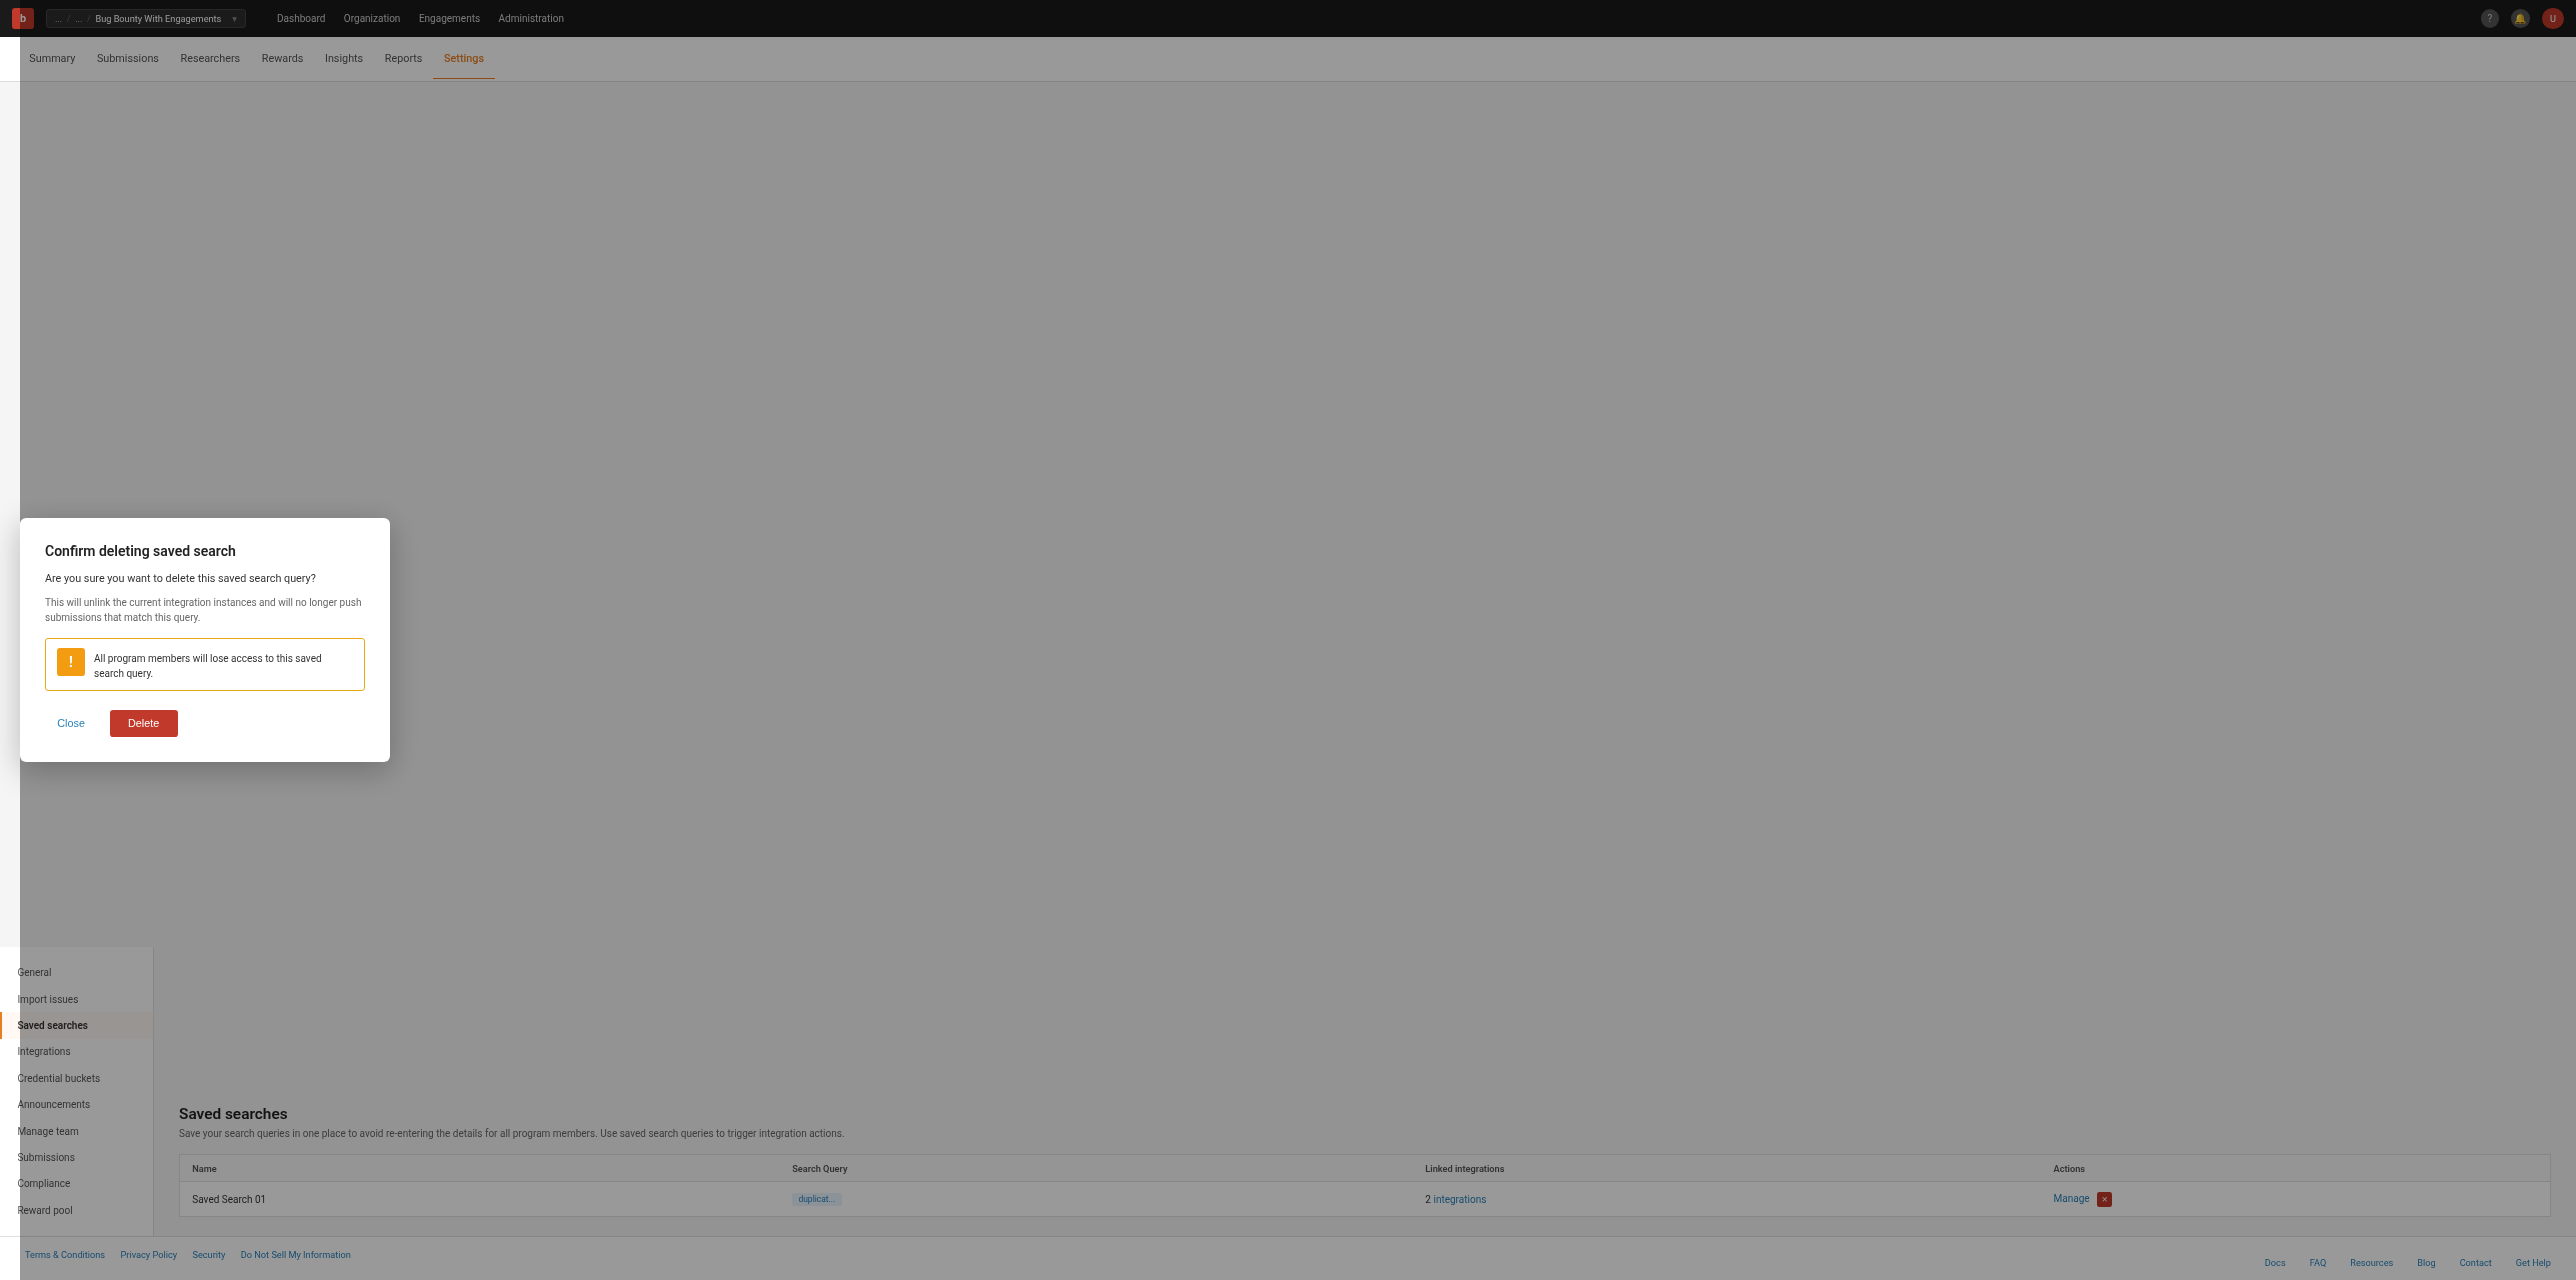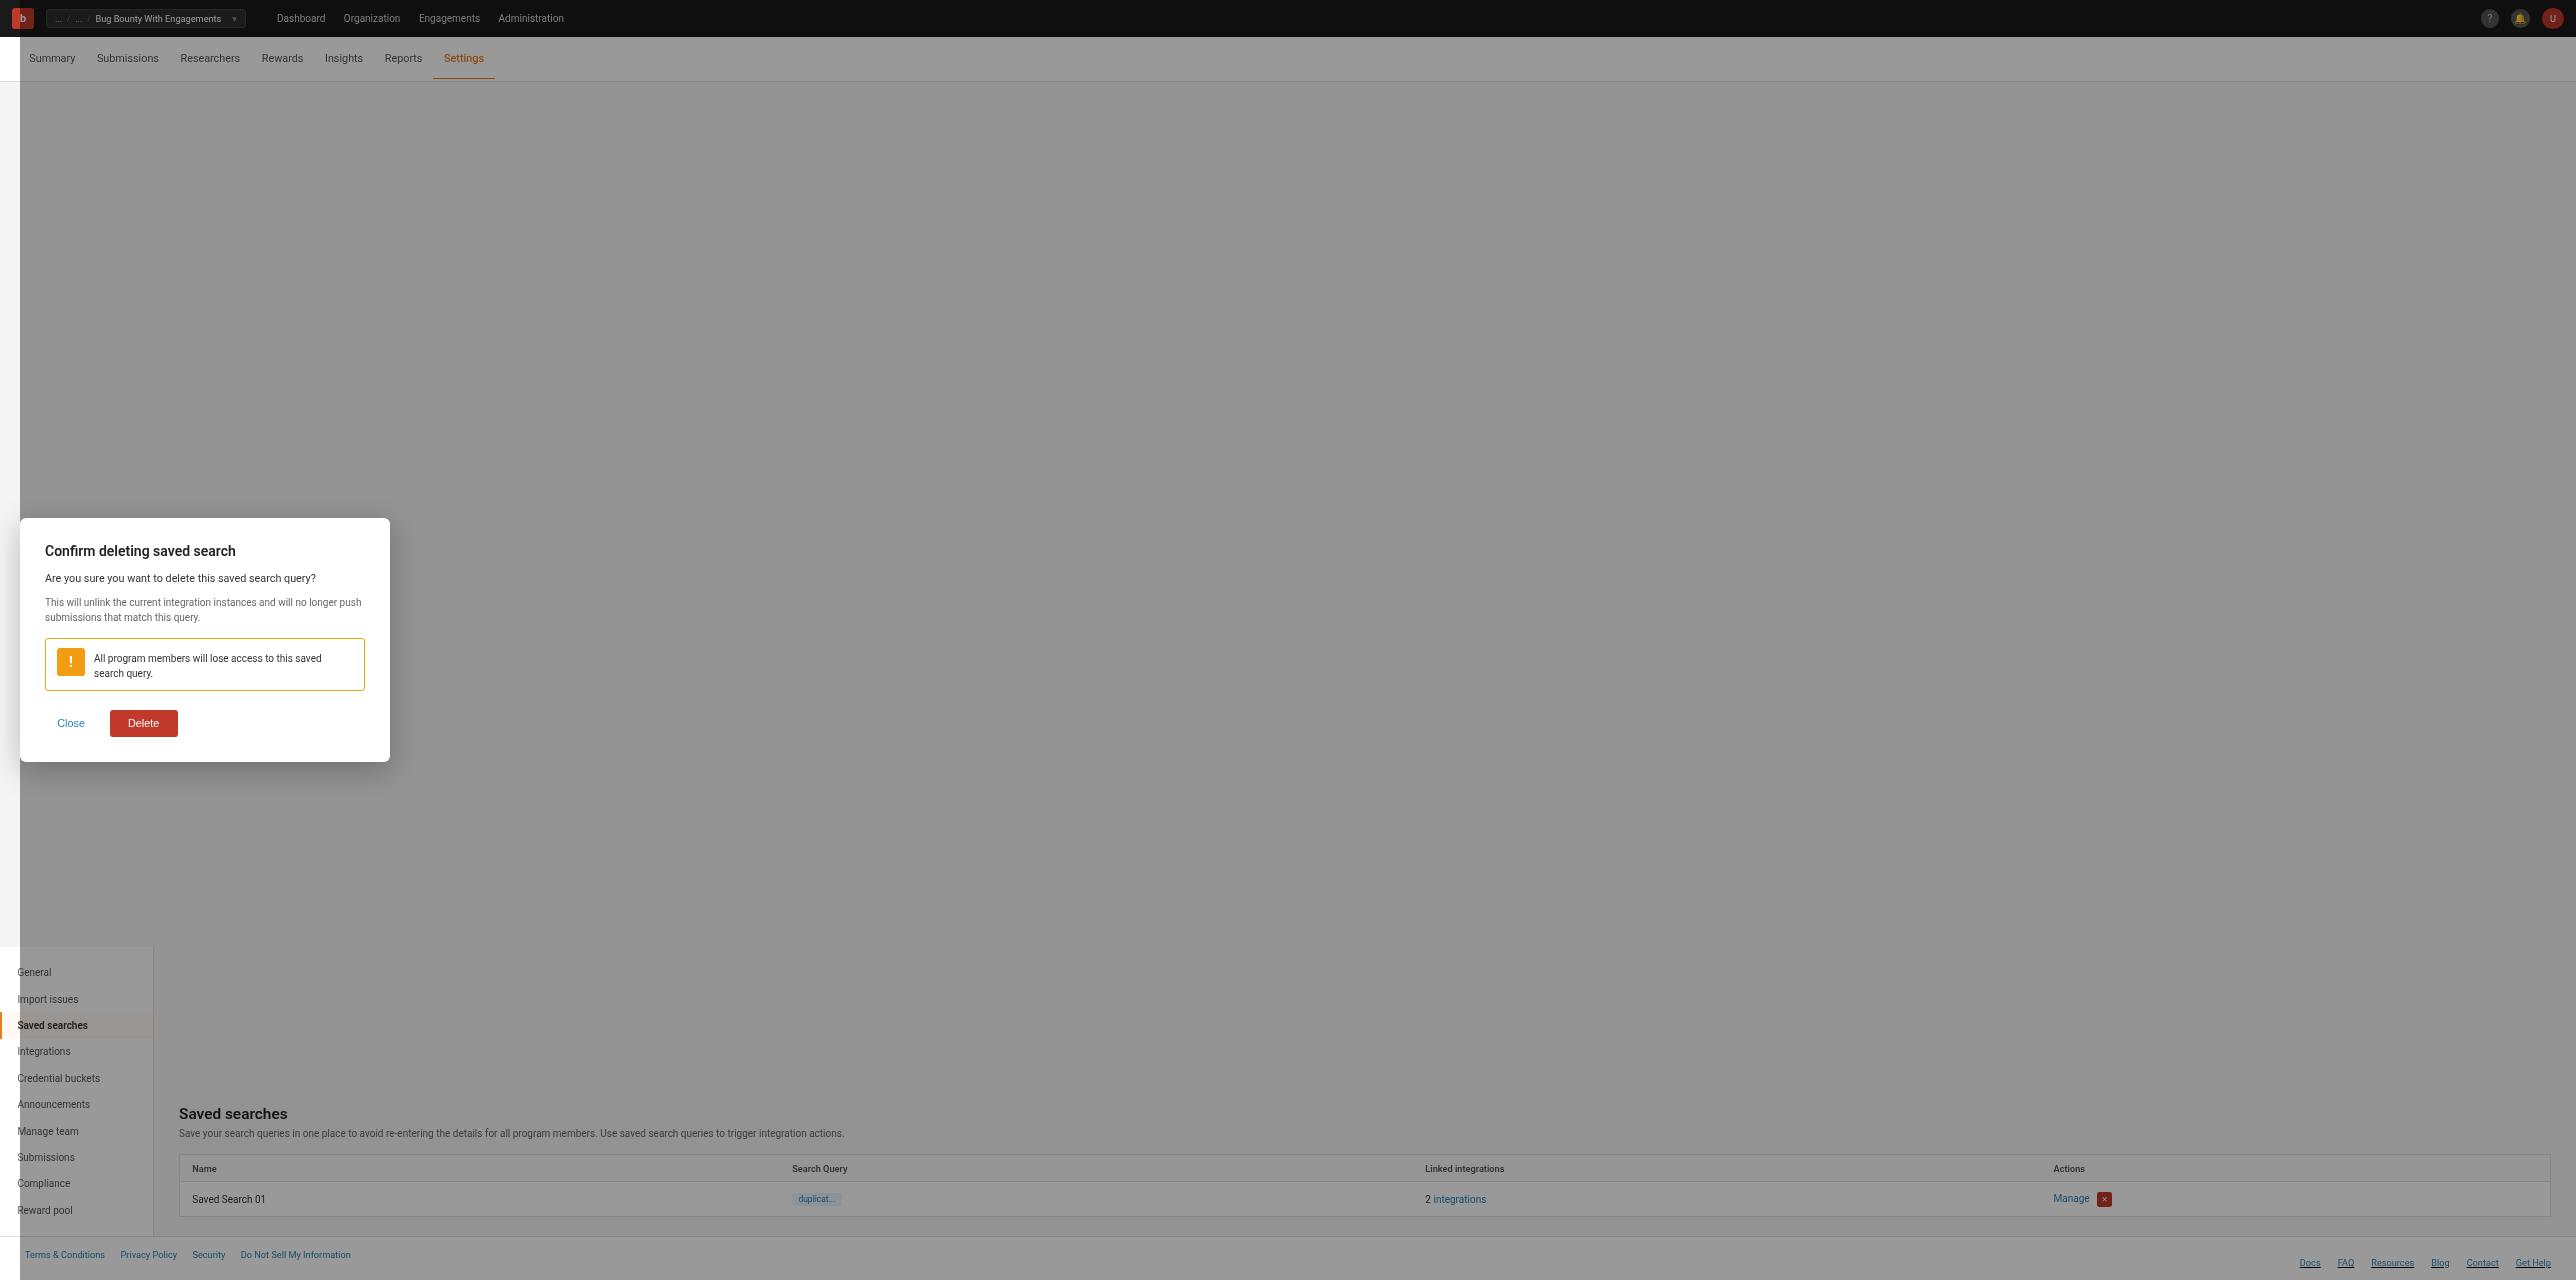--- a/index.html
+++ b/index.html
@@ -292,21 +292,21 @@
       gap: 15.4px;
       margin-bottom: 7.7px;
     }
     .footer-links a {
       color: #2980b9;
       text-decoration: none;
       font-size: 9.2px;
     }
     .footer-right-links {
       margin-left: auto;
-      display: flex; gap: 17px; text-decoration: underline;
+      display: flex; gap: 24px;
     }
     .footer-right-links a {
       color: #2980b9;
       font-size: 9.2px;
       text-decoration: none;
     }
     .footer-copyright {
       font-size: 8.5px;
       color: #999;
     }

